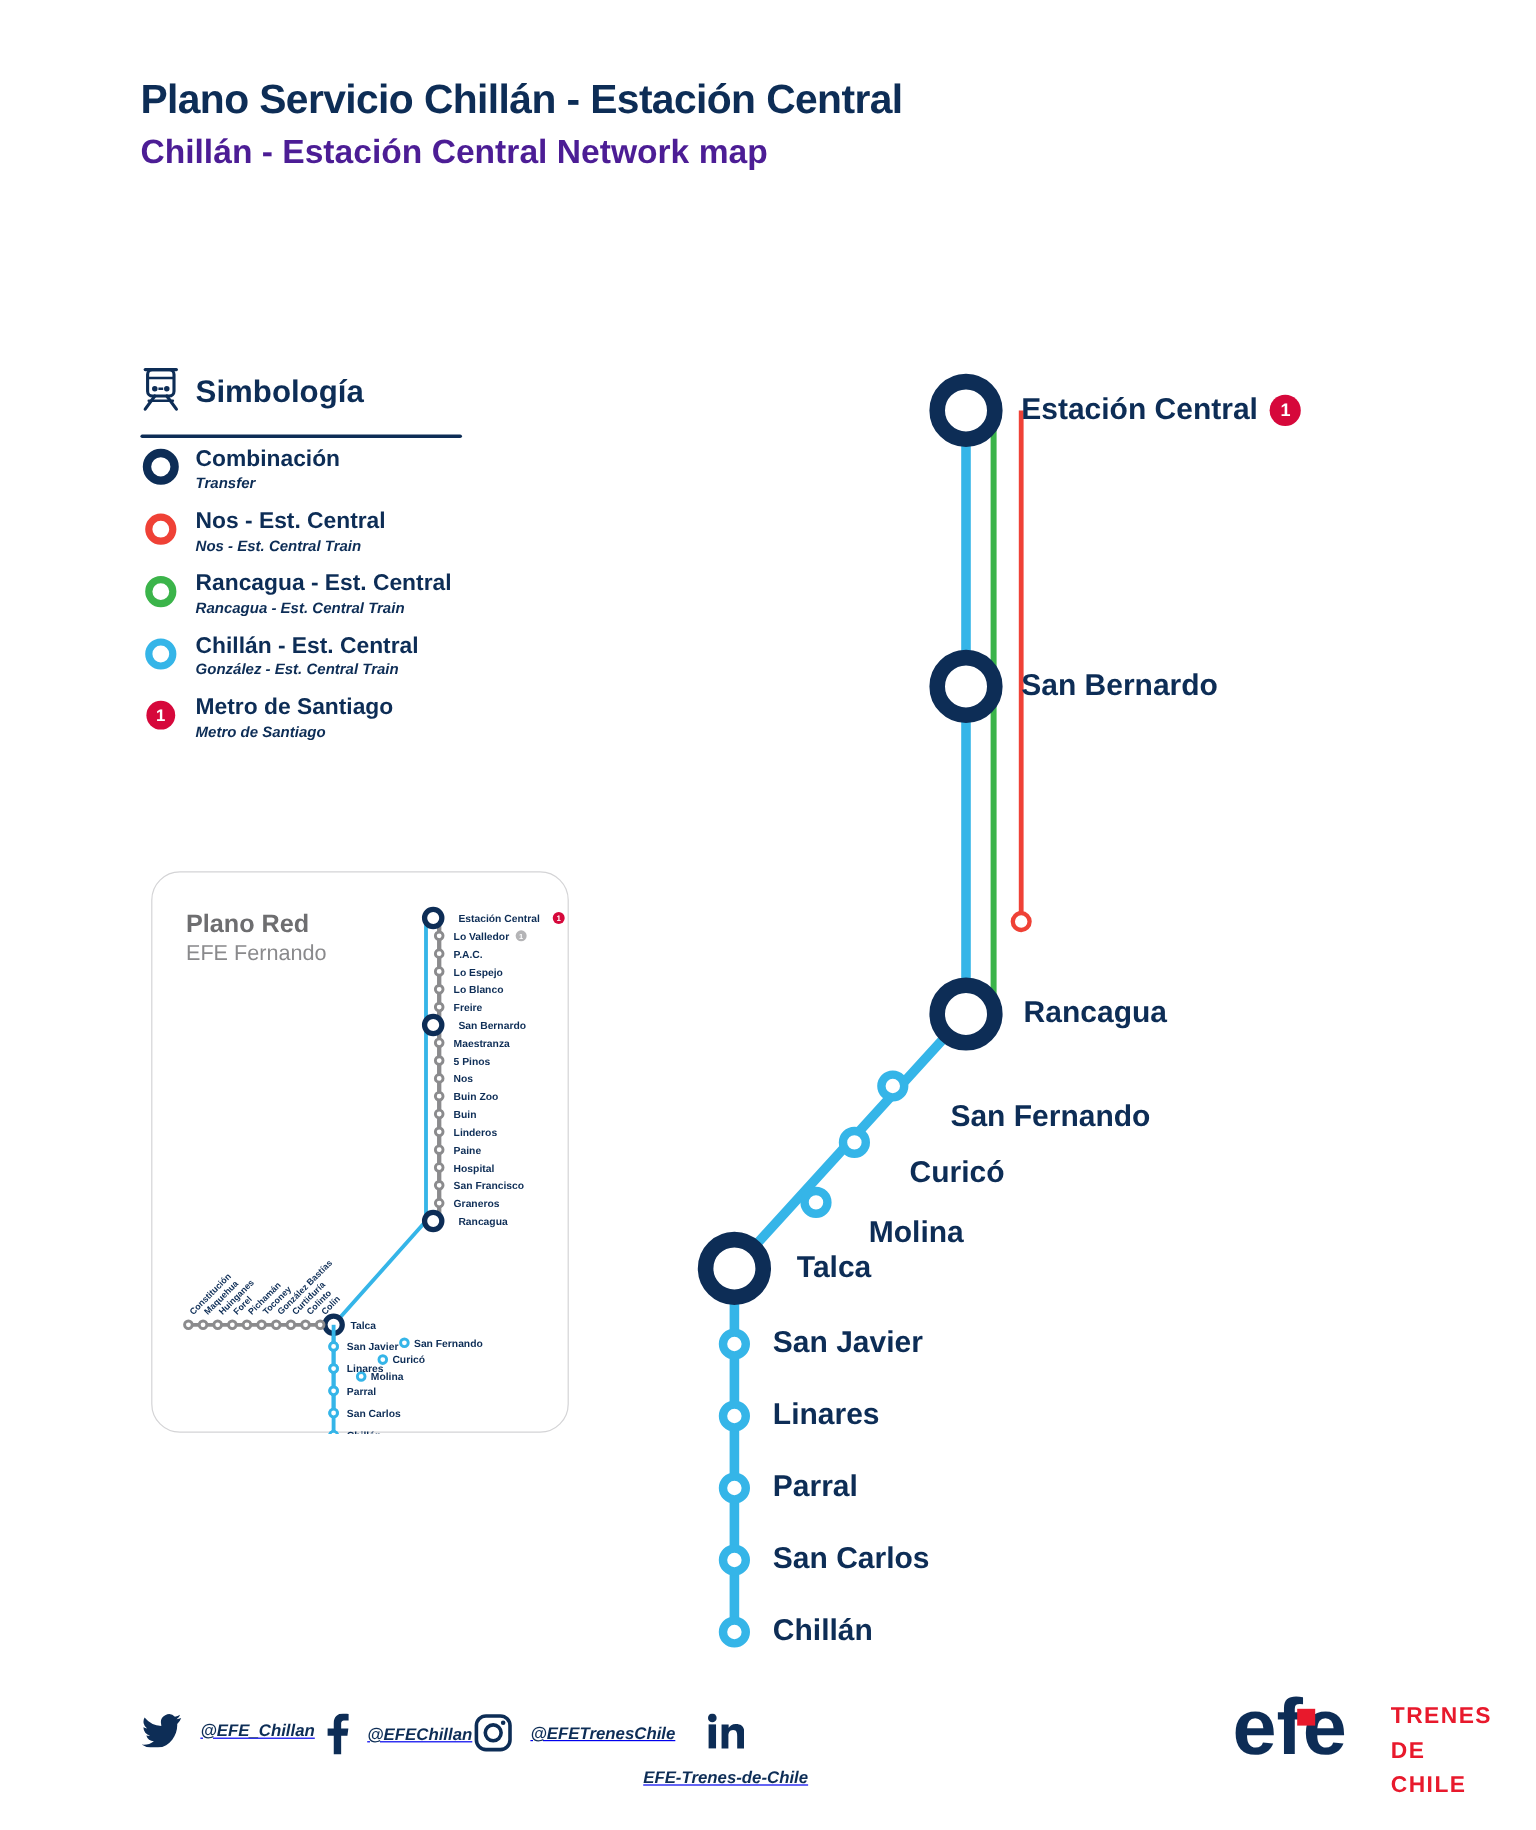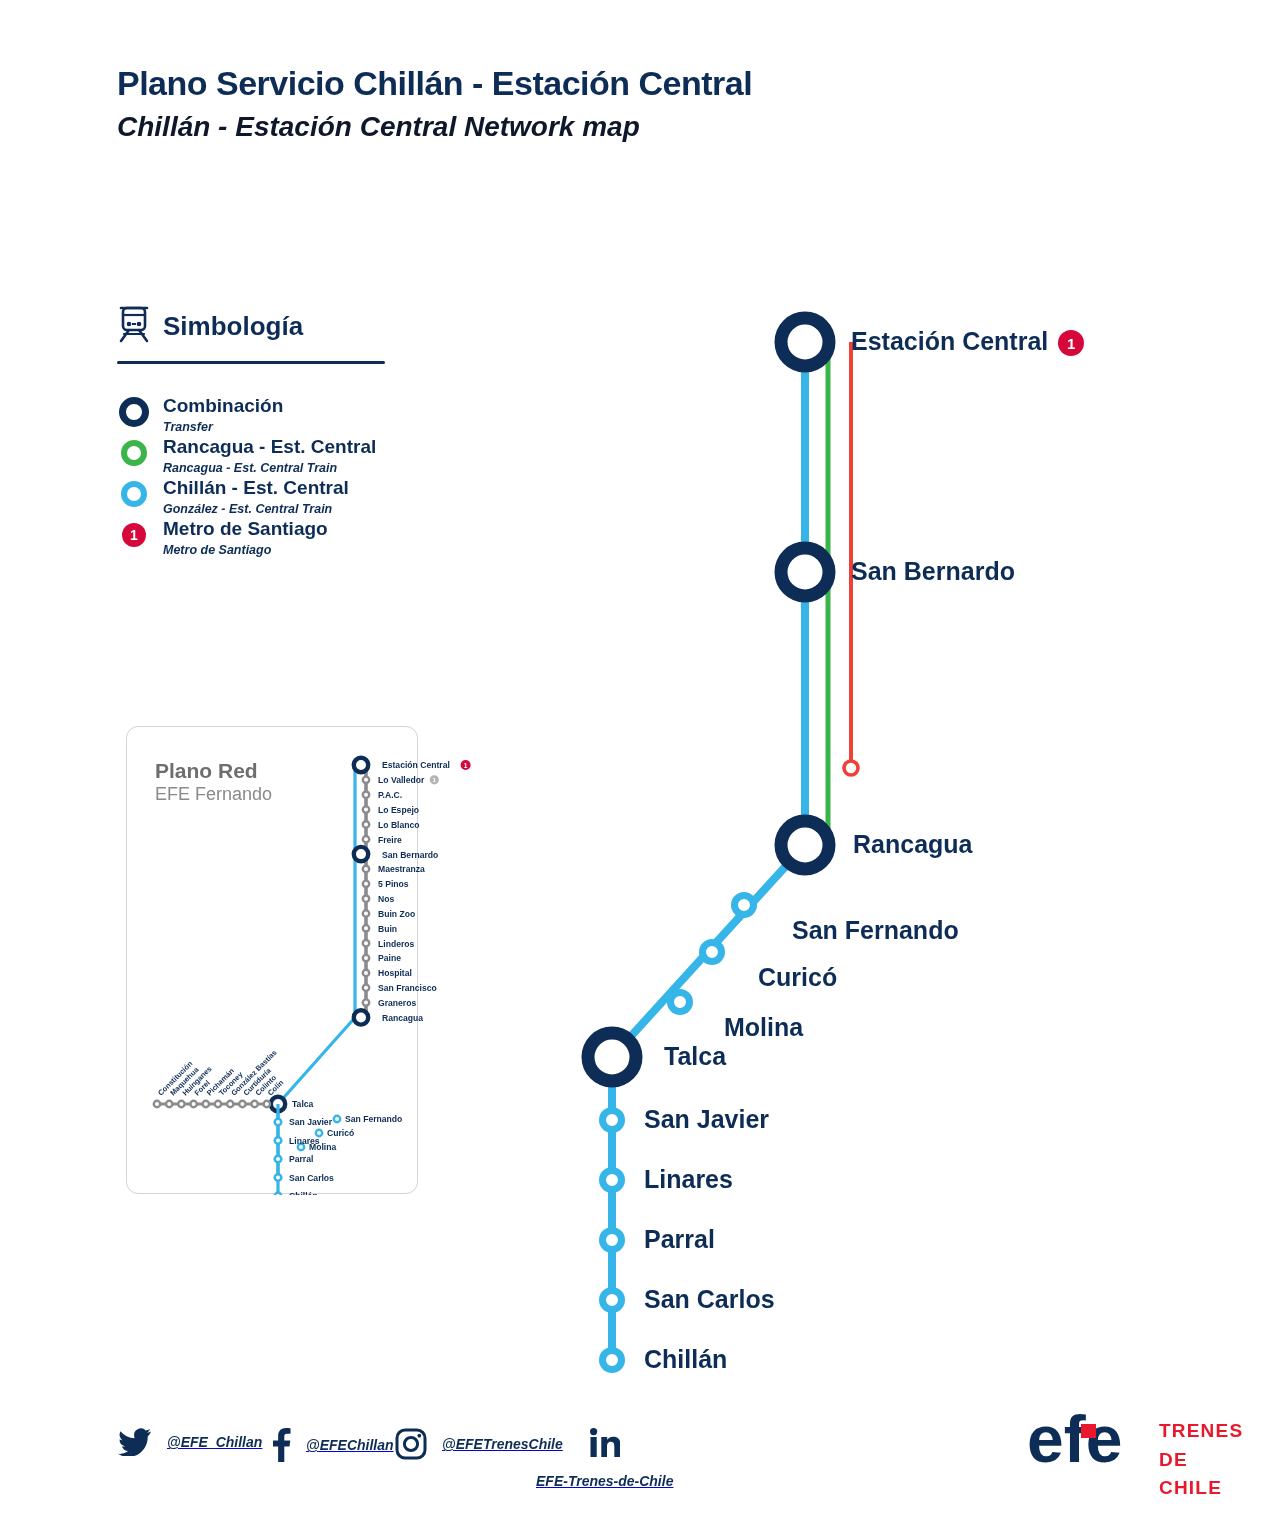--- a/index.html
+++ b/index.html
@@ -10,48 +10,48 @@
     font-family:"Liberation Sans", sans-serif;
     color:#0d2d56;
   }
   
   #header{position:absolute;left:117px;top:64px;width:950px;}
   #title{
     font-size:34px;font-weight:bold;letter-spacing:-0.5px;
     color:#0d2d56;line-height:1.12;white-space:nowrap;
   }
   #subtitle{
-    font-size:28px;font-style:italic;font-weight:bold;
-    color:#0f172a;line-height:1.2;margin-top:8px;white-space:nowrap;
+    font-size:28px;font-weight:bold;
+    color:#4c1d95;line-height:1.2;margin-top:8px;white-space:nowrap;
   }
   
   #legend{position:absolute;left:117px;top:305px;width:400px;}
   #legend-head{display:flex;align-items:center;gap:12px;}
   #legend-title{font-size:26px;font-weight:bold;color:#0d2d56;}
   #legend-rule{width:268px;height:3px;background:#0d2d56;margin-top:14px;border-radius:2px;}
-  .legend-rows{margin-top:30px;display:flex;flex-direction:column;}
+  .legend-rows{margin-top:6px;display:flex;flex-direction:column;gap:11px;}
   .legend-row{display:flex;align-items:flex-start;gap:12px;}
   .lg-marker{flex:0 0 34px;height:34px;display:flex;align-items:center;justify-content:center;margin-top:1px;}
   .ring{width:30px;height:30px;border-radius:50%;background:#fff;}
   .ring.navy{border:7px solid #0d2d56;}
   .ring.red{width:26px;height:26px;border:6px solid #ef4136;}
   .ring.green{width:26px;height:26px;border:6px solid #3bb44a;}
   .ring.cyan{width:26px;height:26px;border:6px solid #35b5e8;}
   .metro-badge{
     width:24px;height:24px;border-radius:50%;background:#d6083b;color:#fff;
     display:flex;align-items:center;justify-content:center;
     font-size:14px;font-weight:bold;line-height:1;
   }
   .lg-text{padding-top:1px;}
   .lg-es{font-size:19px;font-weight:bold;color:#0d2d56;line-height:1.15;white-space:nowrap;}
   .lg-en{font-size:12.5px;font-style:italic;font-weight:bold;color:#0d2d56;line-height:1.3;white-space:nowrap;}
   
   #inset{
-    position:absolute;left:126px;top:726px;width:292px;height:468px;
-    border:1.6px solid #d4d4d6;border-radius:12px;background:#fff;
+    position:absolute;left:126px;top:726px;width:348px;height:468px;
+    border:1.6px solid #d4d4d6;border-radius:24px;background:#fff;
   }
   #inset-title{position:absolute;left:28px;top:32px;font-size:21px;font-weight:bold;color:#6e6e70;}
   #inset-sub{position:absolute;left:28px;top:57px;font-size:18px;color:#8a8a8c;}
   #inset svg{position:absolute;left:0;top:0;}
   
   #mainmap{position:absolute;left:560px;top:280px;width:700px;height:1130px;}
   #mainmap svg{position:absolute;left:0;top:0;}
   .st-label{
     position:absolute;font-size:25px;font-weight:bold;color:#0d2d56;
     white-space:nowrap;line-height:1;
@@ -96,20 +96,29 @@
   <div id="legend-rule"></div>
 
   <div class="legend-rows">
     <div class="legend-row">
       <span class="lg-marker">
           <span class="ring navy"></span>
         </span>
       <span class="lg-text">
         <span class="lg-es">Combinación</span><br>
         <span class="lg-en">Transfer</span>
+      </span>
+    </div>
+    <div class="legend-row">
+      <span class="lg-marker">
+          <span class="ring red"></span>
+        </span>
+      <span class="lg-text">
+        <span class="lg-es">Nos - Est. Central</span><br>
+        <span class="lg-en">Nos - Est. Central Train</span>
       </span>
     </div>
     <div class="legend-row">
       <span class="lg-marker">
           <span class="ring green"></span>
         </span>
       <span class="lg-text">
         <span class="lg-es">Rancagua - Est. Central</span><br>
         <span class="lg-en">Rancagua - Est. Central Train</span>
       </span>

